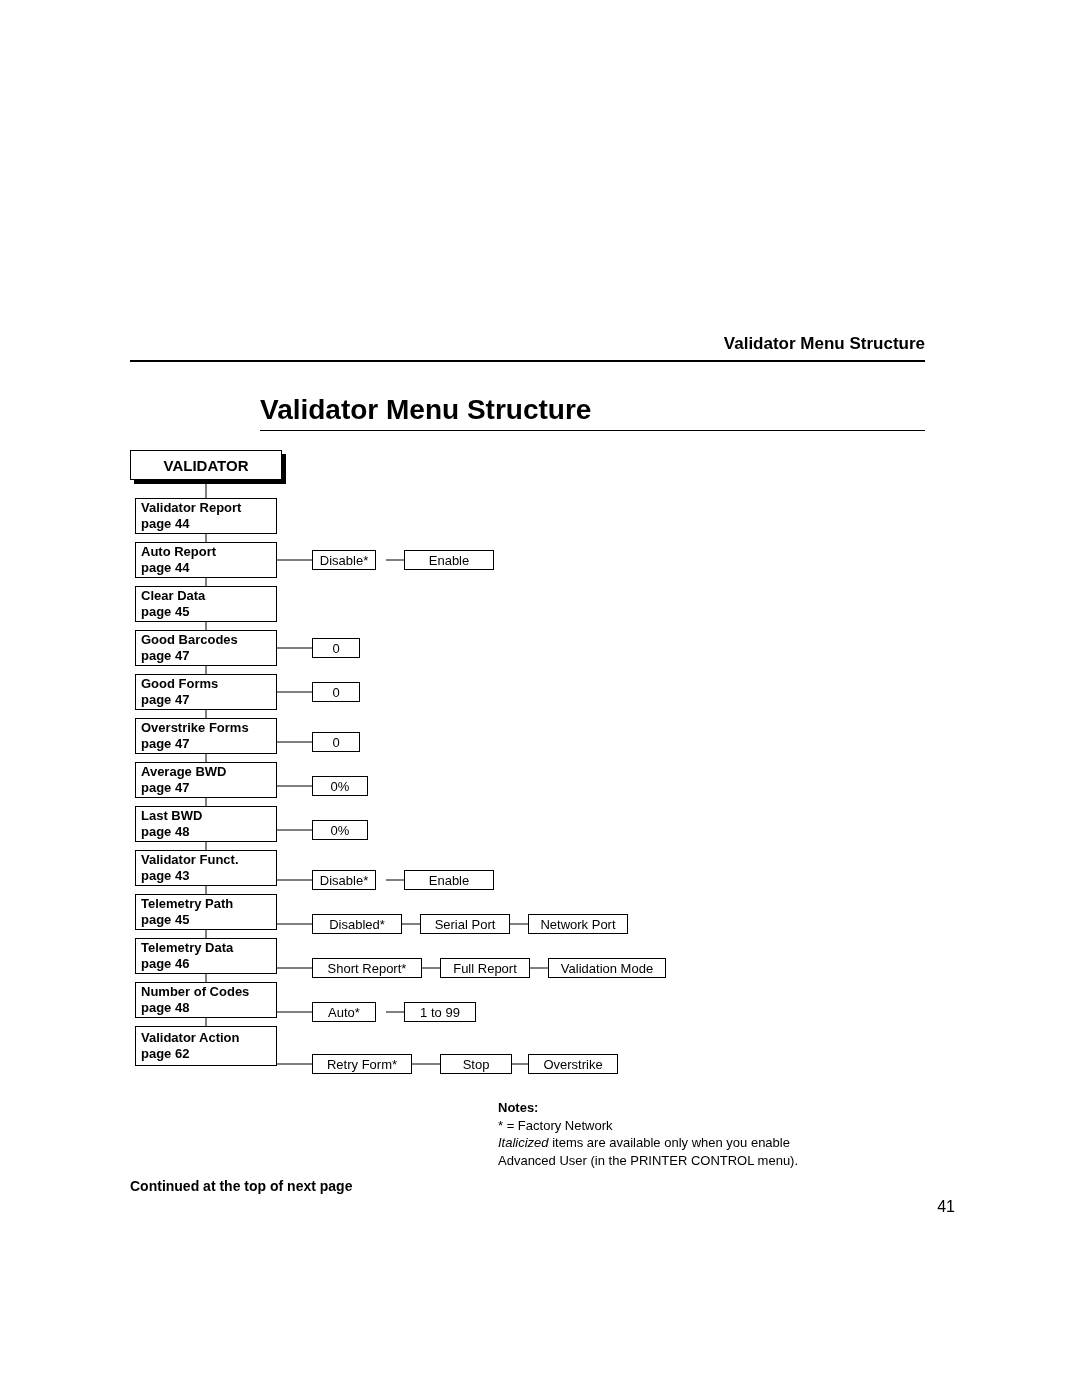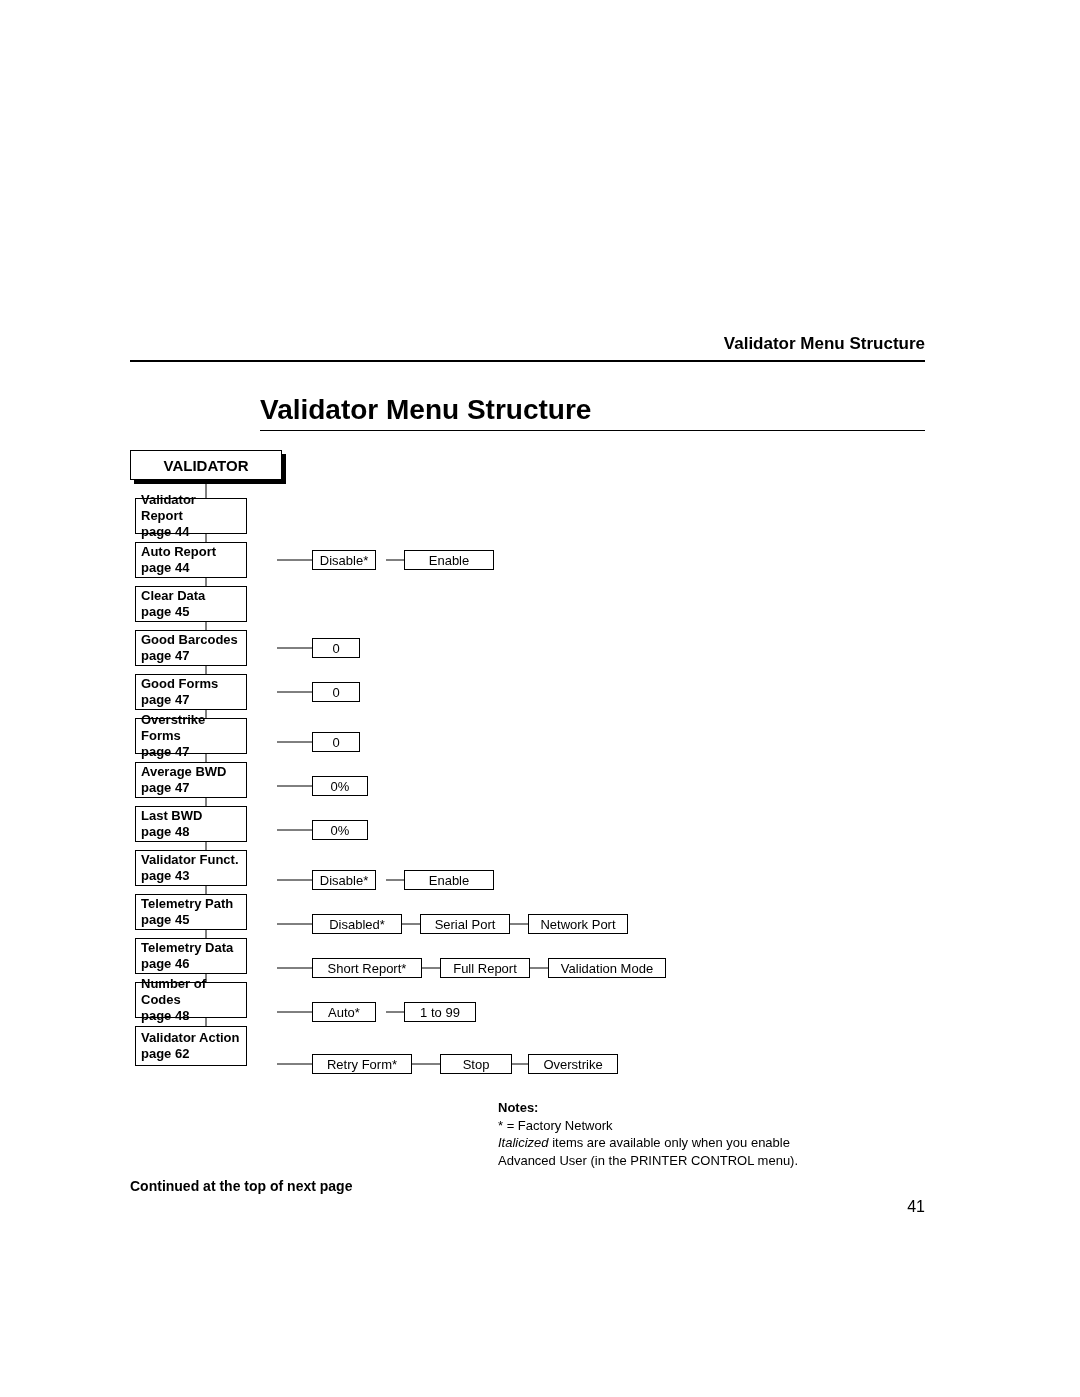--- a/index.html
+++ b/index.html
@@ -66,21 +66,21 @@
     border: 1.5px solid #000;
     background: #fff;
     display: flex;
     align-items: center;
     justify-content: center;
     font-weight: bold;
     font-size: 15px;
   }
   .menu-box {
     position: absolute;
-    width: 112px;
+    width: 142px;
     height: 36px;
     border: 1px solid #000;
     background: #fff;
     font-size: 13px;
     font-weight: bold;
     line-height: 1.25;
     padding: 2px 5px;
     box-sizing: border-box;
     display: flex;
     flex-direction: column;
@@ -129,20 +129,21 @@
     font-size: 14px;
     margin-top: 25px;
   }
   .pagenum {
     position: absolute;
     left: 0;
     top: 1198px;
     width: 925px;
     text-align: right;
     font-size: 16px;
+    padding-left: 30px;
   }
 </style>
 </head>
 <body>
 
 <div class="page">
 
   <div class="header-area">
     <div class="header-right">Validator Menu Structure</div>
     <div class="header-rule"></div>

